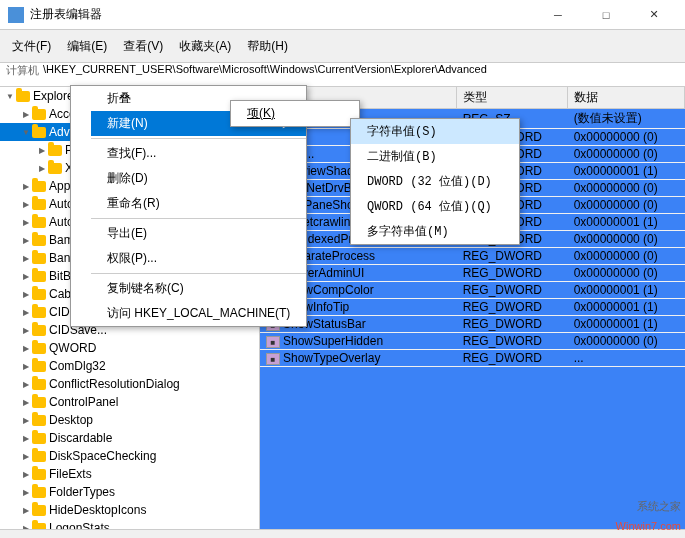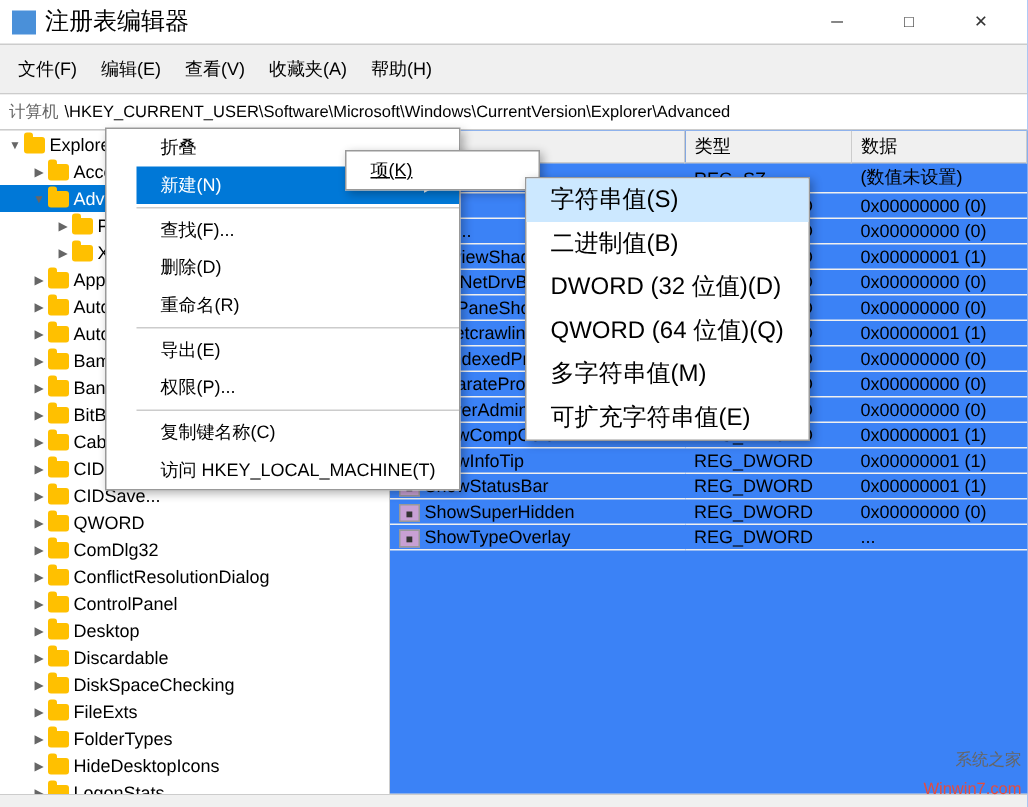--- a/index.html
+++ b/index.html
@@ -28,21 +28,21 @@
       margin-right: 6px;
       background: #4a90d9;
       display: flex;
       align-items: center;
       justify-content: center;
       font-size: 10px;
       color: white;
     }
     .title-bar-text {
       flex: 1;
-      font-size: 16px;
+      font-size: 12px;
       color: #000;
     }
     .title-bar-controls {
       display: flex;
       gap: 2px;
     }
     .title-btn {
       width: 46px;
       height: 30px;
       border: none;
@@ -69,21 +69,20 @@
       cursor: pointer;
       font-size: 12px;
       color: #000;
     }
 
     
     .address-bar {
       background: #fff;
       height: 24px;
       display: flex;
-      align-items: center;
       padding: 0 6px;
       border-bottom: 1px solid #ccc;
       font-size: 11px;
       color: #000;
     }
     .address-label {
       color: #666;
       margin-right: 4px;
     }
 
@@ -266,23 +265,24 @@
       position: absolute;
       background: #fff;
       border: 1px solid #999;
       box-shadow: 2px 2px 6px rgba(0,0,0,0.3);
       min-width: 170px;
       z-index: 40;
       pointer-events: auto;
     }
     .sub2-item {
       padding: 4px 16px;
-      font-size: 16px;
+      font-size: 12px;
       cursor: pointer;
       color: #000;
+      font-family: Liberation Mono, monospace;
     }
     .sub2-item.highlighted { background: #cce8ff; color: #000; }
 
     
     .watermark {
       position: absolute;
       bottom: 24px;
       right: 4px;
       font-size: 11px;
       color: #666;
@@ -598,15 +598,14 @@
     </div>
     <div class="submenu1" style="top: 100px; left: 230px; pointer-events: auto;">
       <div class="sub1-item">项(K)</div>
     </div>
     <div class="submenu2" style="top: 118px; left: 350px; pointer-events: auto;">
       <div class="sub2-item highlighted">字符串值(S)</div>
       <div class="sub2-item">二进制值(B)</div>
       <div class="sub2-item">DWORD (32 位值)(D)</div>
       <div class="sub2-item">QWORD (64 位值)(Q)</div>
       <div class="sub2-item">多字符串值(M)</div>
-      <div class="sub2-item">可扩充字符串值(E)</div>
     </div>
   </div>
 
 </body></html>

